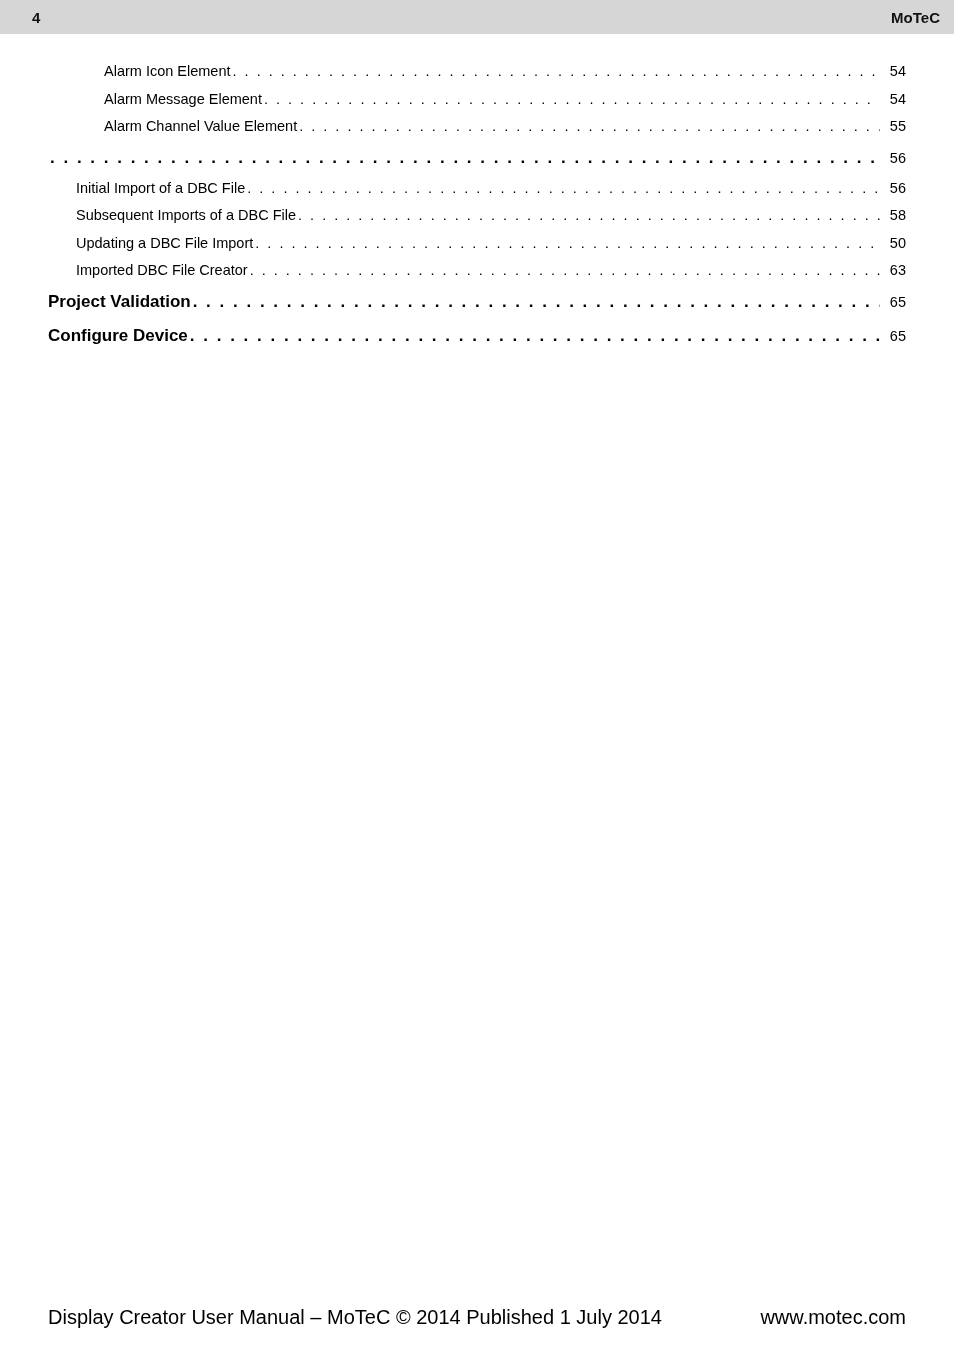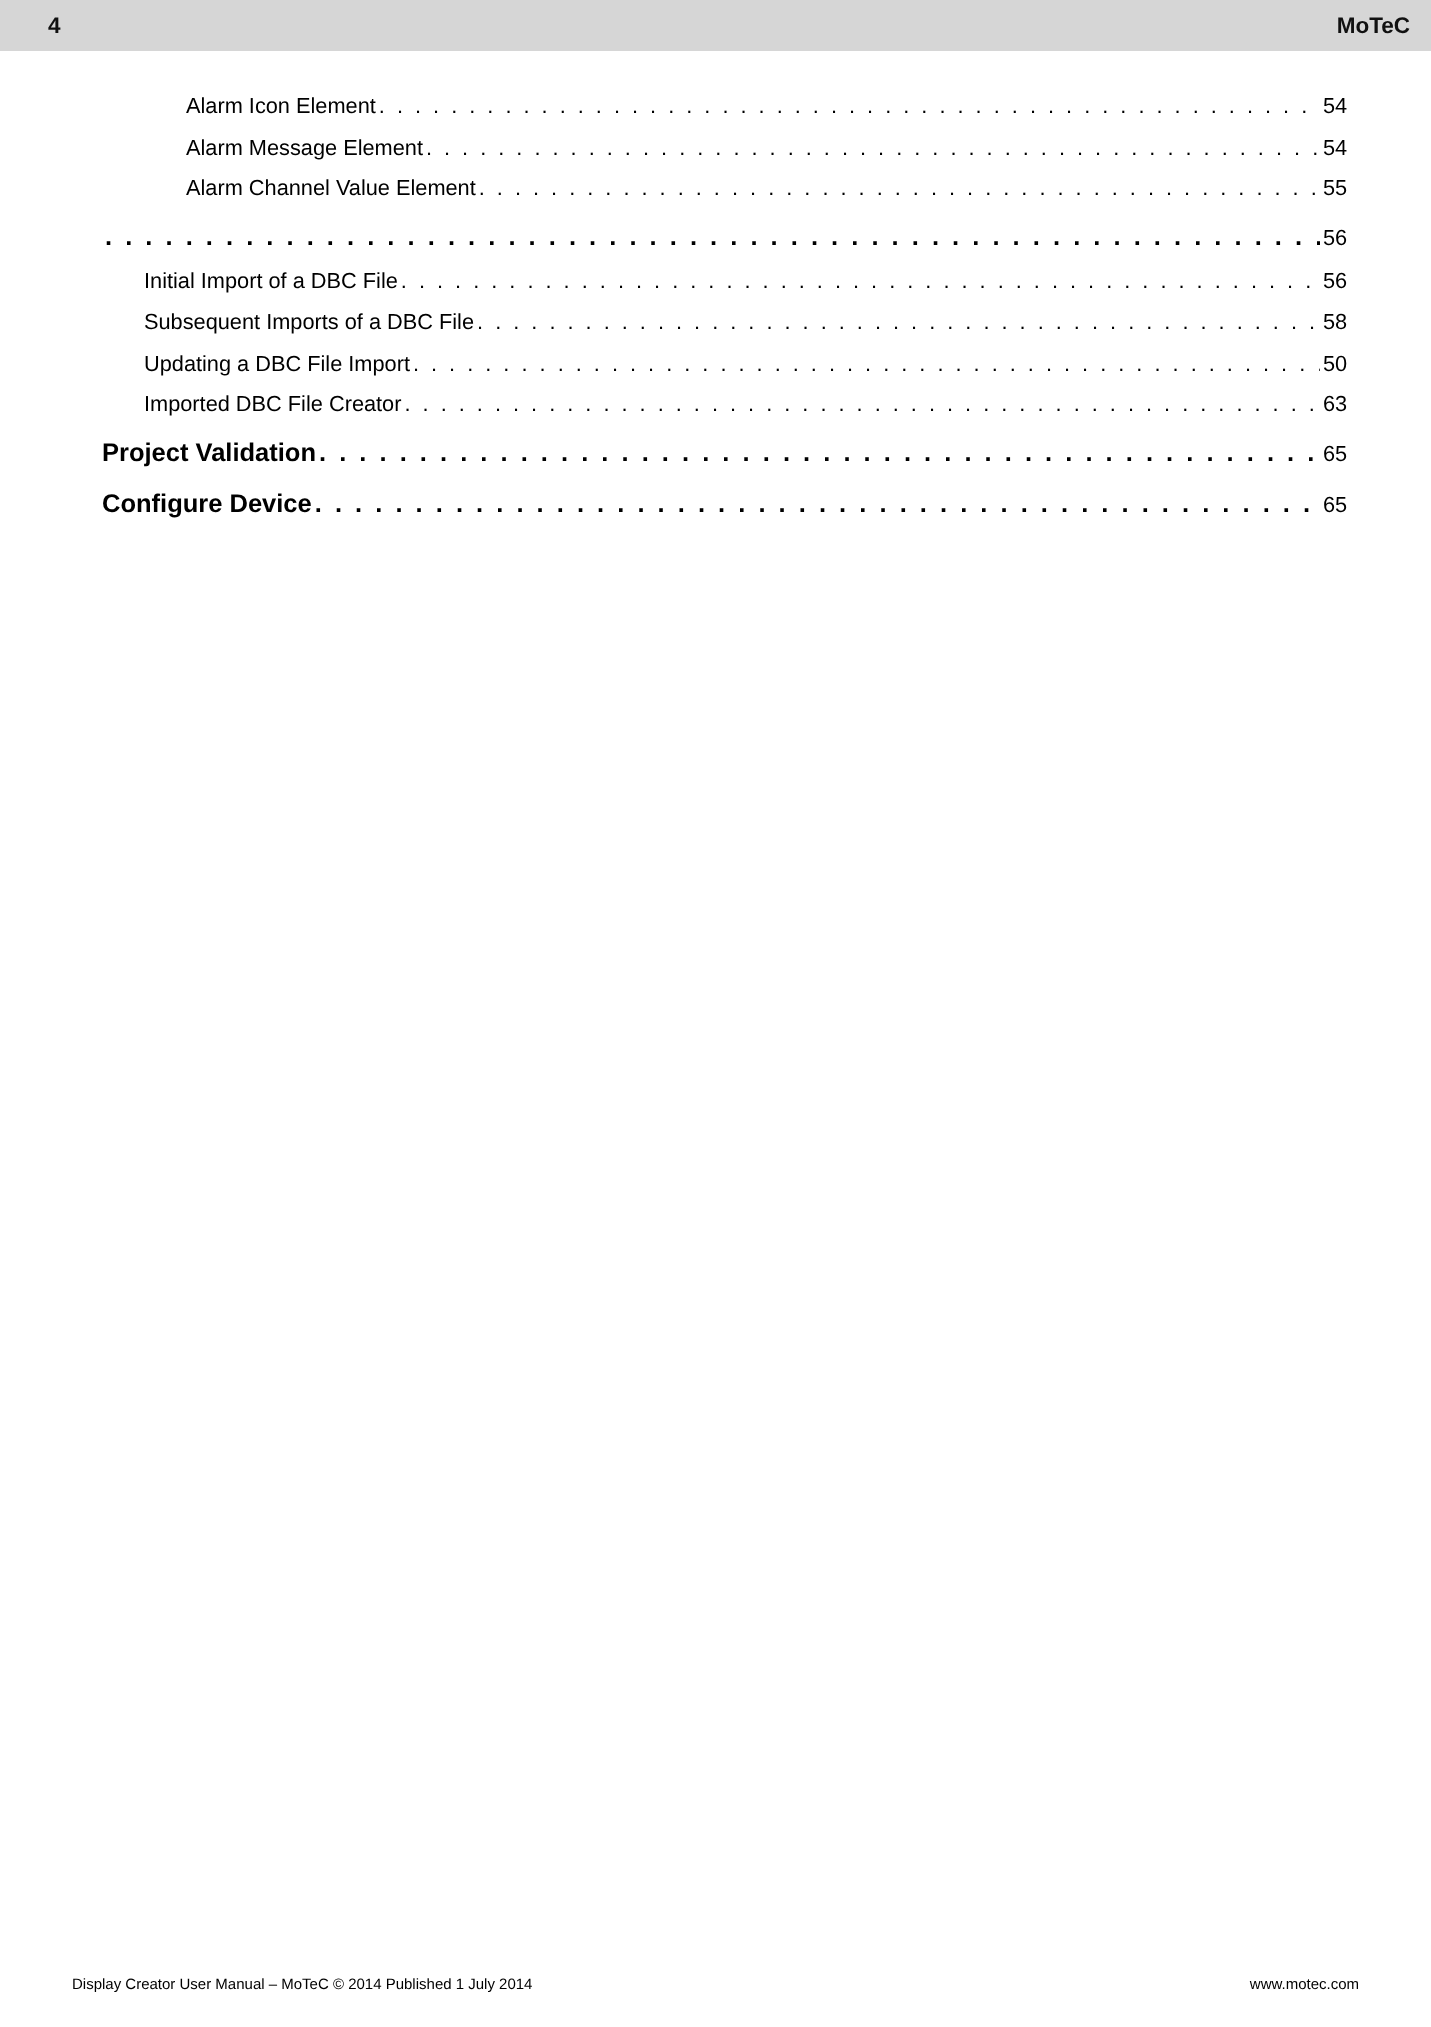--- a/index.html
+++ b/index.html
@@ -2,30 +2,30 @@
 <html><head>
 <meta charset="utf-8">
 <style>
   * { margin: 0; padding: 0; box-sizing: border-box; }
   html, body { width: 954px; height: 1351px; background: #fff; font-family: Arial, Helvetica, sans-serif; color: #000; }
   .page { width: 954px; height: 1351px; position: relative; padding: 0; }
   .header-bar { background: #d6d6d6; height: 34px; width: 100%; display: flex; align-items: center; justify-content: space-between; padding: 0 14px 0 32px; font-weight: bold; font-size: 15px; color: #111; }
   .header-left { font-weight: bold; }
   .header-right { font-weight: bold; }
   .toc { padding: 24px 48px 0 48px; }
-  .toc-row { display: flex; align-items: baseline; font-size: 14.5px; line-height: 1.9; white-space: nowrap; margin-left: 20px; }
+  .toc-row { display: flex; align-items: baseline; font-size: 14.5px; line-height: 1.9; white-space: nowrap; }
   .toc-text { flex: 0 0 auto; }
   .toc-dots { flex: 1 1 auto; overflow: hidden; letter-spacing: 2px; color: #000; margin: 0 2px; }
   .toc-dots::after { content: ". . . . . . . . . . . . . . . . . . . . . . . . . . . . . . . . . . . . . . . . . . . . . . . . . . . . . . . . . . . . . . . . . . . . . . . . . . . . . . . . . . . . . . . . . . . . . . . . . . . . . . . . . . . . . . . . . . . . . . . . . . . . . . . . . . . . . . . . . . . . . . . . . . . . . . . . . . . . . . . . . . . . . . . . . . . . . . . . . . . . . . . . . . . . . . . . . . . . . . . ."; }
-  .toc-page { flex: 0 0 auto; text-align: left; min-width: 24px; }
+  .toc-page { flex: 0 0 auto; text-align: right; min-width: 24px; }
   .lvl3 { padding-left: 56px; font-weight: normal; }
   .lvl2 { padding-left: 28px; font-weight: normal; }
   .lvl1 { padding-left: 0; font-weight: bold; font-size: 17px; line-height: 2.0; }
   .lvl1 .toc-page { font-weight: normal; font-size: 14.5px; }
-  .footer { position: absolute; bottom: 22px; left: 48px; right: 48px; display: flex; justify-content: space-between; font-size: 10px; align-items: flex-end; }
+  .footer { position: absolute; bottom: 22px; left: 48px; right: 48px; display: flex; justify-content: space-between; font-size: 20px; align-items: flex-end; }
 </style>
 </head>
 <body>
 
 <div class="page">
   <div class="header-bar">
     <span class="header-left">4</span>
     <span class="header-right">MoTeC</span>
   </div>
 

